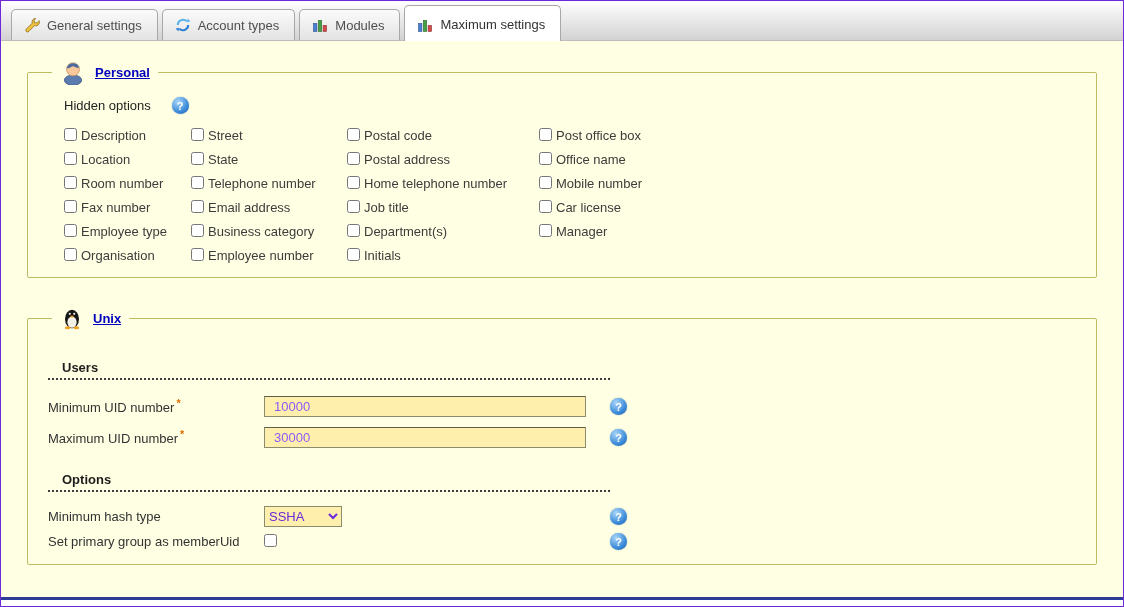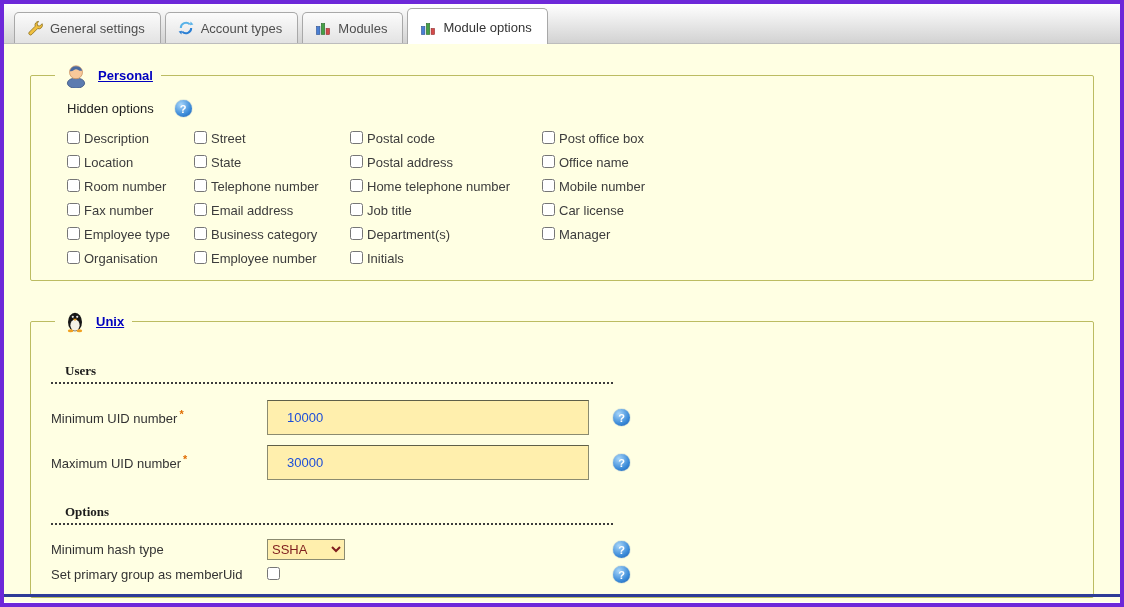--- a/index.html
+++ b/index.html
@@ -1,19 +1,19 @@
 <!DOCTYPE html>
 <html><head>
 <meta charset="utf-8">
 <style>
   * { margin:0; padding:0; box-sizing:border-box; }
   body { font-family:"Liberation Sans", sans-serif; background:#e9e9e9; }
   .page {
     position:relative; width:1124px; height:607px; background:#ffffff;
-    border:4px solid #6d28d9; overflow:hidden;
+    border:1px solid #6d28d9; overflow:hidden;
   }
   
   .tabbar {
     height:40px; background:linear-gradient(#ffffff, #d2d2d2);
     border-bottom:1px solid #bdbdbd;
     display:flex; align-items:flex-end; padding-left:10px; gap:4px;
   }
   .tab {
     display:flex; align-items:center; gap:7px;
     padding:6px 15px 6px 12px;
@@ -51,40 +51,39 @@
     display:grid; grid-template-columns:127px 156px 192px 200px;
     row-gap:9px; margin-left:20px; font-size:13px; color:#3c3c3c;
   }
   .cb-item { display:flex; align-items:flex-start; gap:4px; cursor:pointer; }
   input[type="checkbox"] { width:13px; height:13px; margin:0; cursor:pointer; }
   
   .section-heading {
     width:562px; margin:24px 0 0 4px; padding:0 0 3px 14px;
     font-weight:bold; font-size:13px; color:#1d1d1d;
     border-bottom:2px dotted #3c3c3c;
-    font-family:Liberation Serif, serif;
   }
   .field-row {
     display:grid; grid-template-columns:216px 332px auto;
     align-items:center; margin:10px 0 0 4px;
     font-size:13px; color:#333;
   }
   .field-row.tight { margin-top:6px; }
   .req { color:#e06c00; font-weight:bold; margin-left:2px; }
   .req::after { content:"*"; }
   input.text {
-    width:322px; height:35px; background:#ffefad;
+    width:322px; height:21px; background:#ffefad;
     border:1px solid #8b8b70; border-top-color:#5f5f48;
-    font-family:"Liberation Sans",sans-serif; font-size:13px; color:#1d4ed8;
-    padding:1px 19px;
+    font-family:"Liberation Sans",sans-serif; font-size:13px; color:#8b5cf6;
+    padding:1px 9px;
   }
   select.hash {
     width:78px; height:21px; background:#ffefad;
     border:1px solid #8b8b70; font-family:"Liberation Sans",sans-serif;
-    font-size:13px; color:#7f1d1d; cursor:pointer;
+    font-size:13px; color:#6d28d9; cursor:pointer;
   }
   .help {
     width:17px; height:17px; border-radius:50%;
     background:radial-gradient(circle at 35% 28%, #a8d6fa, #3a8ad8 62%, #1c5aad);
     display:inline-flex; align-items:center; justify-content:center;
     color:#fff; font-size:11px; font-weight:bold; cursor:pointer;
     justify-self:start; margin-left:14px; box-shadow:0 0 1px #1c5aad;
   }
   .help::after { content:"?"; }
   .help.inline { margin-left:0; }
@@ -134,21 +133,21 @@
     </div>
 
     <div class="tab active">
       <span class="ticon">
         <svg viewBox="0 0 16 16" width="16" height="16">
             <rect x="1.5" y="6.5" width="3.4" height="8" fill="#4a7fd4" stroke="#2c4f8e" stroke-width="0.6"></rect>
             <rect x="6.3" y="3.5" width="3.4" height="11" fill="#46a046" stroke="#2d6b2d" stroke-width="0.6"></rect>
             <rect x="11.1" y="8.5" width="3.4" height="6" fill="#d44a4a" stroke="#8e2c2c" stroke-width="0.6"></rect>
           </svg>
       </span>
-      <span>Module options</span>
+      <span>Maximum settings</span>
     </div>
 
   </div>
 
   <div class="content">
 
     <fieldset>
       <legend>
         <span class="legend-icon">
           <svg viewBox="0 0 24 24" width="26" height="26">

